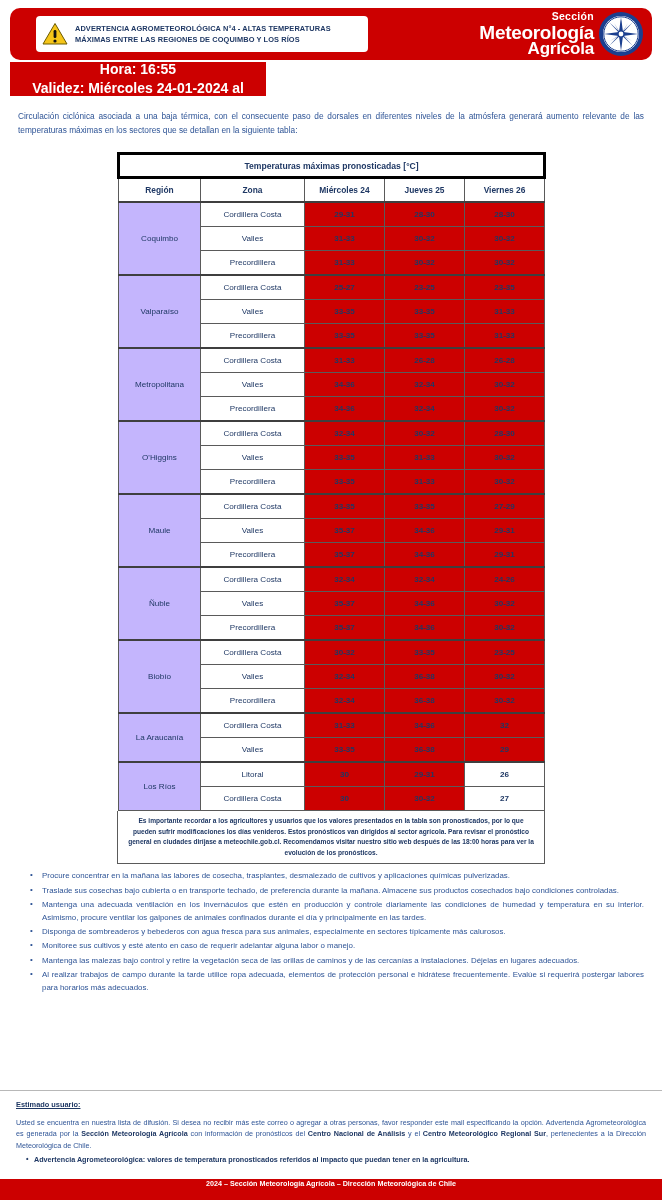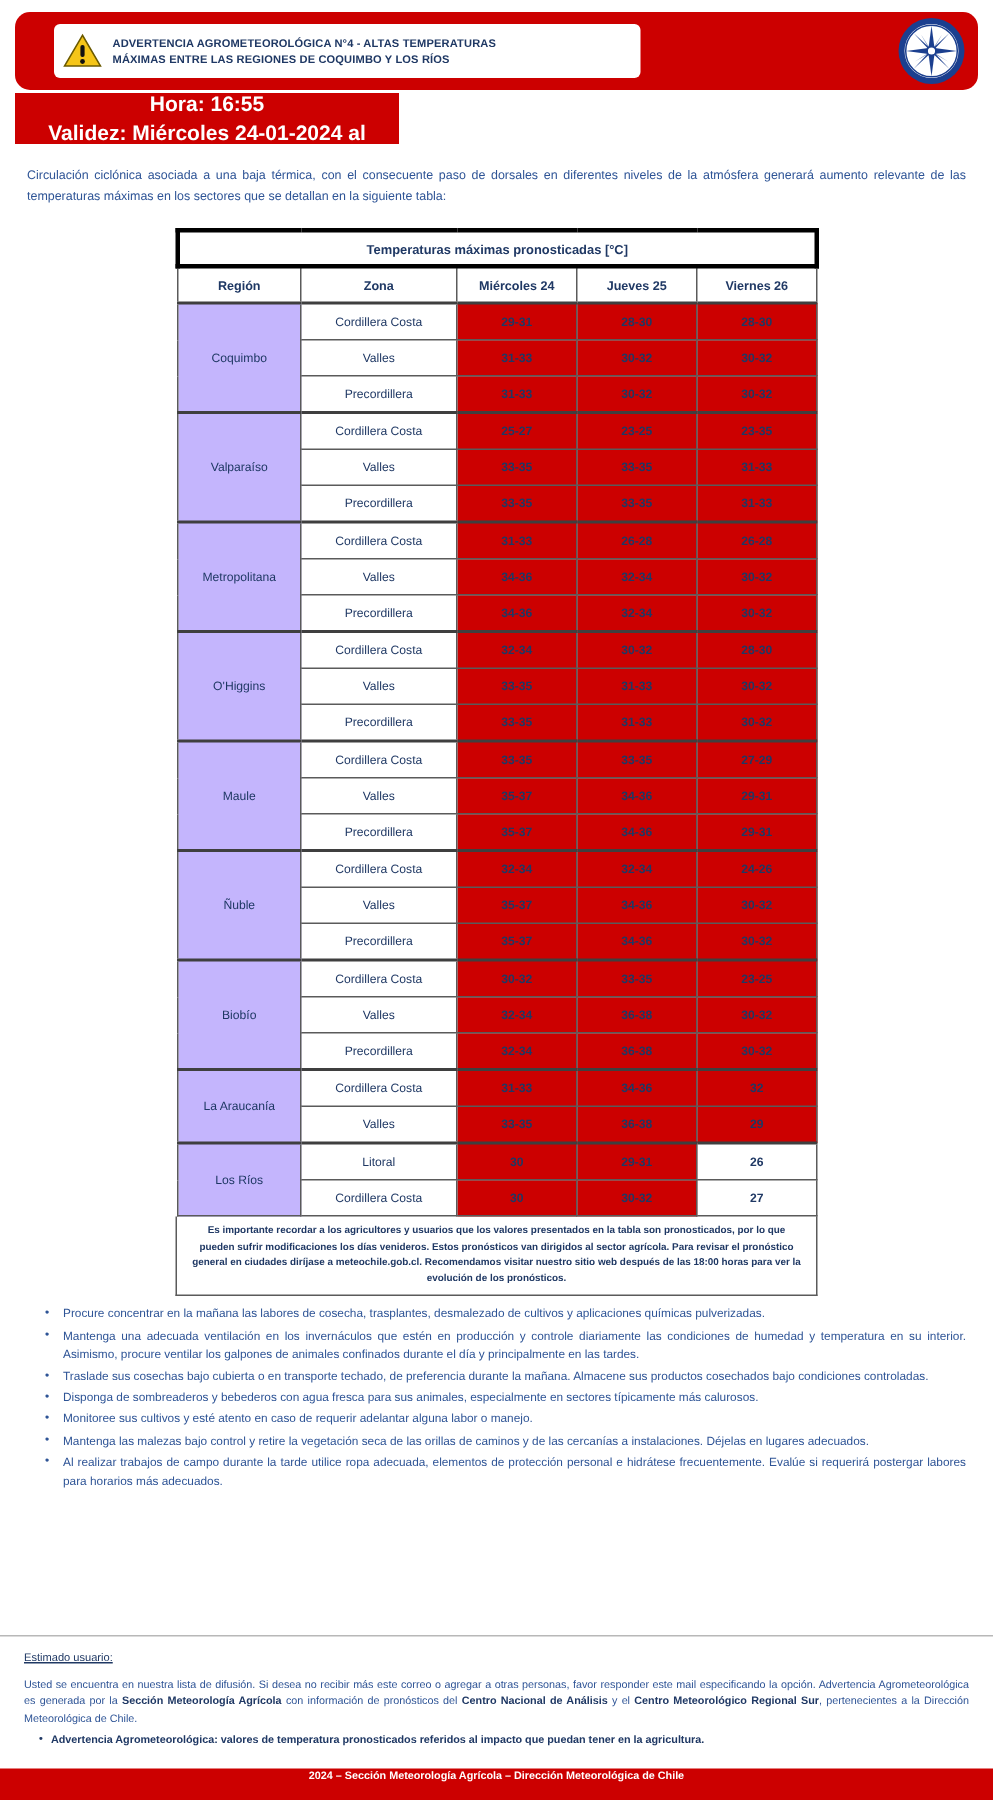--- a/index.html
+++ b/index.html
@@ -24,21 +24,21 @@
     background: #cc0000;
     border-radius: 10px;
     height: 52px;
     box-sizing: border-box;
     overflow: hidden;
   }
   .alert-banner {
     position: absolute;
     left: 26px;
     top: 8px;
-    width: 391px;
+    width: 332px;
     height: 36px;
     background: #ffffff;
     border-radius: 4px;
     display: flex;
     align-items: center;
     padding-left: 6px;
     box-sizing: border-box;
   }
   .warn-tri {
     width: 26px;
@@ -237,21 +237,21 @@
     bottom: 0;
   }
   .footer-rule {
     height: 1px;
     background: #b8b8b8;
     margin: 0 0 0 0;
   }
   .footer-inner { padding: 9px 16px 6px 16px; }
   .footer-greet {
     font-size: 7.4px;
-    font-weight: normal;
+    font-weight: bold;
     color: #1f3864;
     text-decoration: underline;
     margin-bottom: 8px;
   }
   .footer-para {
     font-size: 7.2px;
     line-height: 1.62;
     color: #2e5496;
     text-align: justify;
   }
@@ -298,20 +298,25 @@
         <circle cx="13" cy="19" r="1.6" fill="#111111"></circle>
       </svg>
     </span>
     <span class="alert-text">
       <span>ADVERTENCIA AGROMETEOROLÓGICA N°4 - ALTAS TEMPERATURAS</span>
       <span>MÁXIMAS ENTRE LAS REGIONES DE COQUIMBO Y LOS RÍOS</span>
     </span>
   </div>
 
   <div class="brand">
+    <div class="brand-words">
+      <div class="brand-seccion">Sección</div>
+      <div class="brand-met">Meteorología</div>
+      <div class="brand-agr">Agrícola</div>
+    </div>
     <span class="logo-circle">
       <svg viewBox="0 0 46 46" width="46" height="46">
         <circle cx="23" cy="23" r="22" fill="#1b3f8f"></circle>
         <circle cx="23" cy="23" r="18" fill="#ffffff"></circle>
         <circle cx="23" cy="23" r="17.2" fill="none" stroke="#1b3f8f" stroke-width="1"></circle>
         <g fill="#1b3f8f">
           <path d="M23 6 L25 21 L23 23 L21 21 Z"></path>
           <path d="M23 40 L25 25 L23 23 L21 25 Z"></path>
           <path d="M6 23 L21 21 L23 23 L21 25 Z"></path>
           <path d="M40 23 L25 21 L23 23 L25 25 Z"></path>
@@ -523,22 +528,22 @@
             <td class="val">30-32</td>
             <td class="val plain">27</td>
           </tr>
         </tbody>
     </table>
     <div class="tablenote">Es importante recordar a los agricultores y usuarios que los valores presentados en la tabla son pronosticados, por lo que pueden sufrir modificaciones los días venideros. Estos pronósticos van dirigidos al sector agrícola. Para revisar el pronóstico general en ciudades diríjase a meteochile.gob.cl. Recomendamos visitar nuestro sitio web después de las 18:00 horas para ver la evolución de los pronósticos.</div>
   </div>
 
   <ul class="reco" id="reco-list">
       <li>Procure concentrar en la mañana las labores de cosecha, trasplantes, desmalezado de cultivos y aplicaciones químicas pulverizadas.</li>
+      <li>Traslade sus cosechas bajo cubierta o en transporte techado, de preferencia durante la mañana. Almacene sus productos cosechados bajo condiciones controladas.</li>
       <li>Mantenga una adecuada ventilación en los invernáculos que estén en producción y controle diariamente las condiciones de humedad y temperatura en su interior. Asimismo, procure ventilar los galpones de animales confinados durante el día y principalmente en las tardes.</li>
-      <li>Traslade sus cosechas bajo cubierta o en transporte techado, de preferencia durante la mañana. Almacene sus productos cosechados bajo condiciones controladas.</li>
       <li>Disponga de sombreaderos y bebederos con agua fresca para sus animales, especialmente en sectores típicamente más calurosos.</li>
       <li>Monitoree sus cultivos y esté atento en caso de requerir adelantar alguna labor o manejo.</li>
       <li>Mantenga las malezas bajo control y retire la vegetación seca de las orillas de caminos y de las cercanías a instalaciones. Déjelas en lugares adecuados.</li>
       <li>Al realizar trabajos de campo durante la tarde utilice ropa adecuada, elementos de protección personal e hidrátese frecuentemente.  Evalúe si requerirá postergar labores para horarios más adecuados.</li>
     </ul>
 
 </div>
 
 <div class="footer-block">
   <div class="footer-rule"></div>

